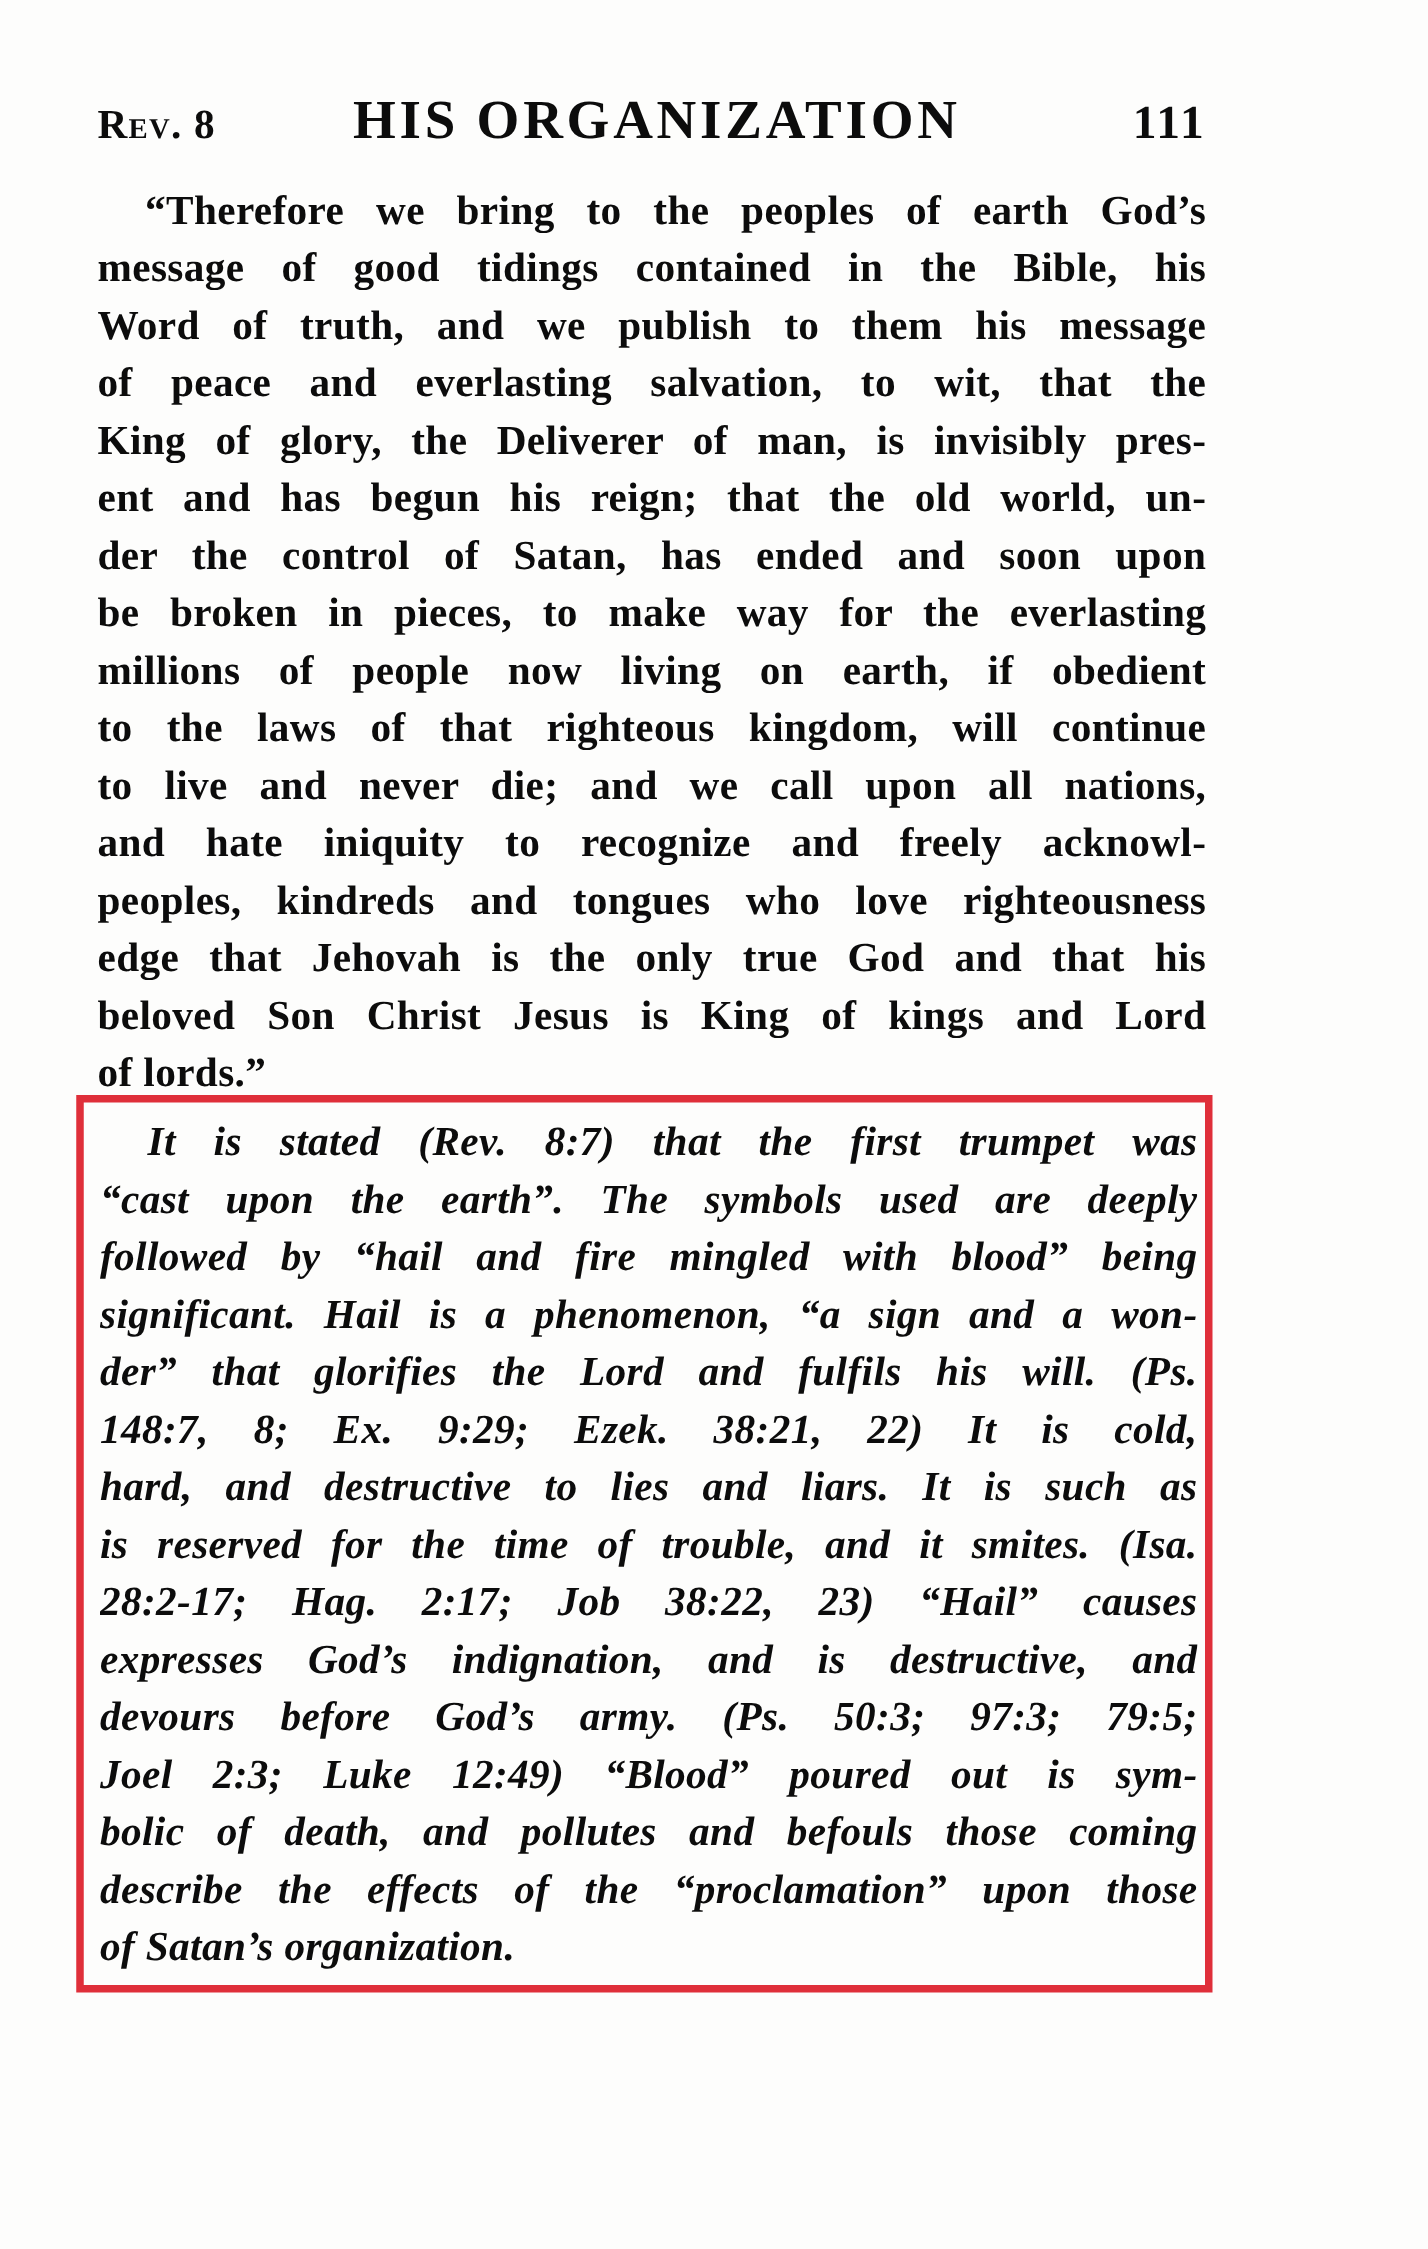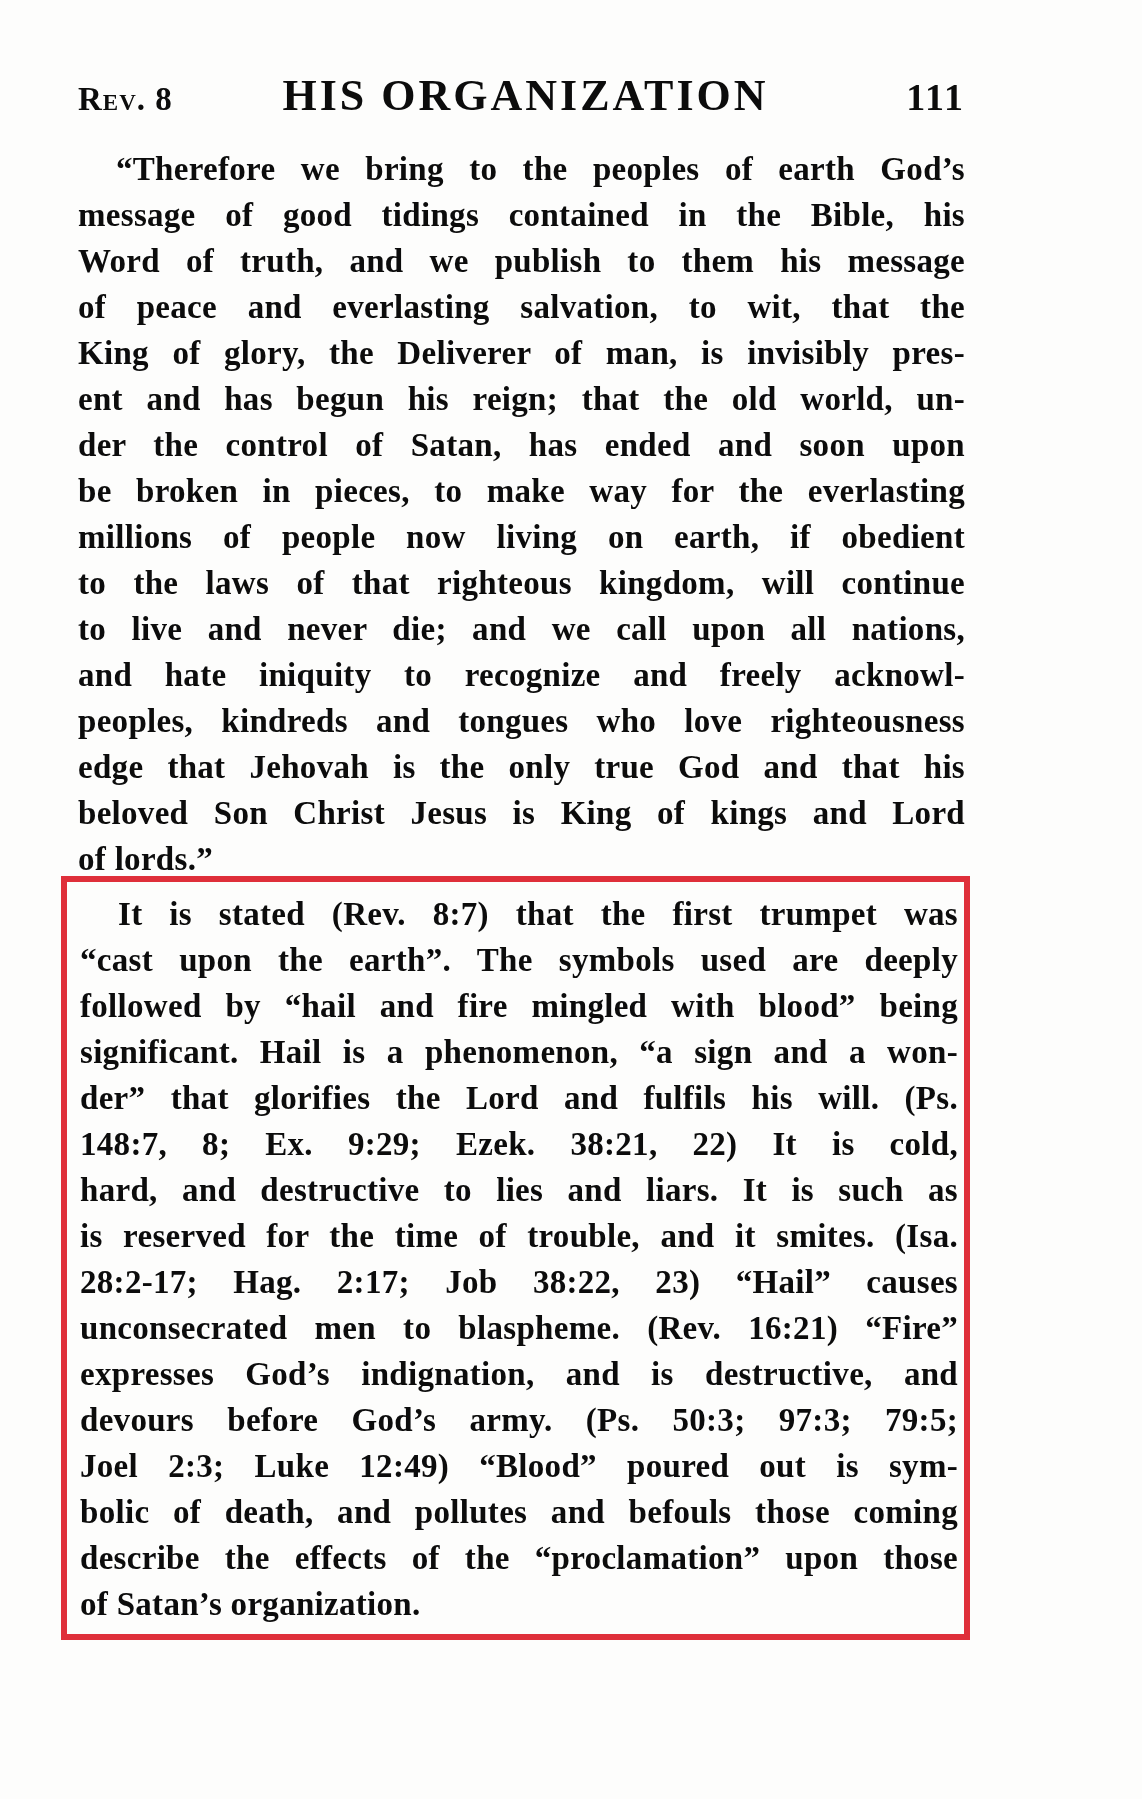--- a/index.html
+++ b/index.html
@@ -58,20 +58,21 @@
   }
   .line.first { text-indent: 38px; }
   .line.last  { text-align-last: left; }
   
   .highlight-box {
     box-sizing: content-box;
     margin: -6px -5px 12px -17px;
     border: 6px solid #df2f3a;
     padding: 9px 6px 7px 13px;
     background: transparent;
+    font-style: italic;
   }
 </style>
 </head>
 <body>
 
 <div class="page">
 
   <div class="running-head">
     <span class="rh-left">Rev. 8</span>
     <span class="rh-center">HIS ORGANIZATION</span>
@@ -103,21 +104,20 @@
       <div class="para">
           <div class="line first">It is stated (Rev. 8:7) that the first trumpet was</div>
           <div class="line">“cast upon the earth”. The symbols used are deeply</div>
           <div class="line">followed by “hail and fire mingled with blood” being</div>
           <div class="line">significant. Hail is a phenomenon, “a sign and a won-</div>
           <div class="line">der” that glorifies the Lord and fulfils his will. (Ps.</div>
           <div class="line">148:7, 8; Ex. 9:29; Ezek. 38:21, 22) It is cold,</div>
           <div class="line">hard, and destructive to lies and liars. It is such as</div>
           <div class="line">is reserved for the time of trouble, and it smites. (Isa.</div>
           <div class="line">28:2-17; Hag. 2:17; Job 38:22, 23) “Hail” causes</div>
-          <div class="line">unconsecrated men to blaspheme. (Rev. 16:21) “Fire”</div>
           <div class="line">expresses God’s indignation, and is destructive, and</div>
           <div class="line">devours before God’s army. (Ps. 50:3; 97:3; 79:5;</div>
           <div class="line">Joel 2:3; Luke 12:49) “Blood” poured out is sym-</div>
           <div class="line">bolic of death, and pollutes and befouls those coming</div>
           <div class="line">describe the effects of the “proclamation” upon those</div>
           <div class="line last">of Satan’s organization.</div>
         </div>
     </div>
 
   </div>

